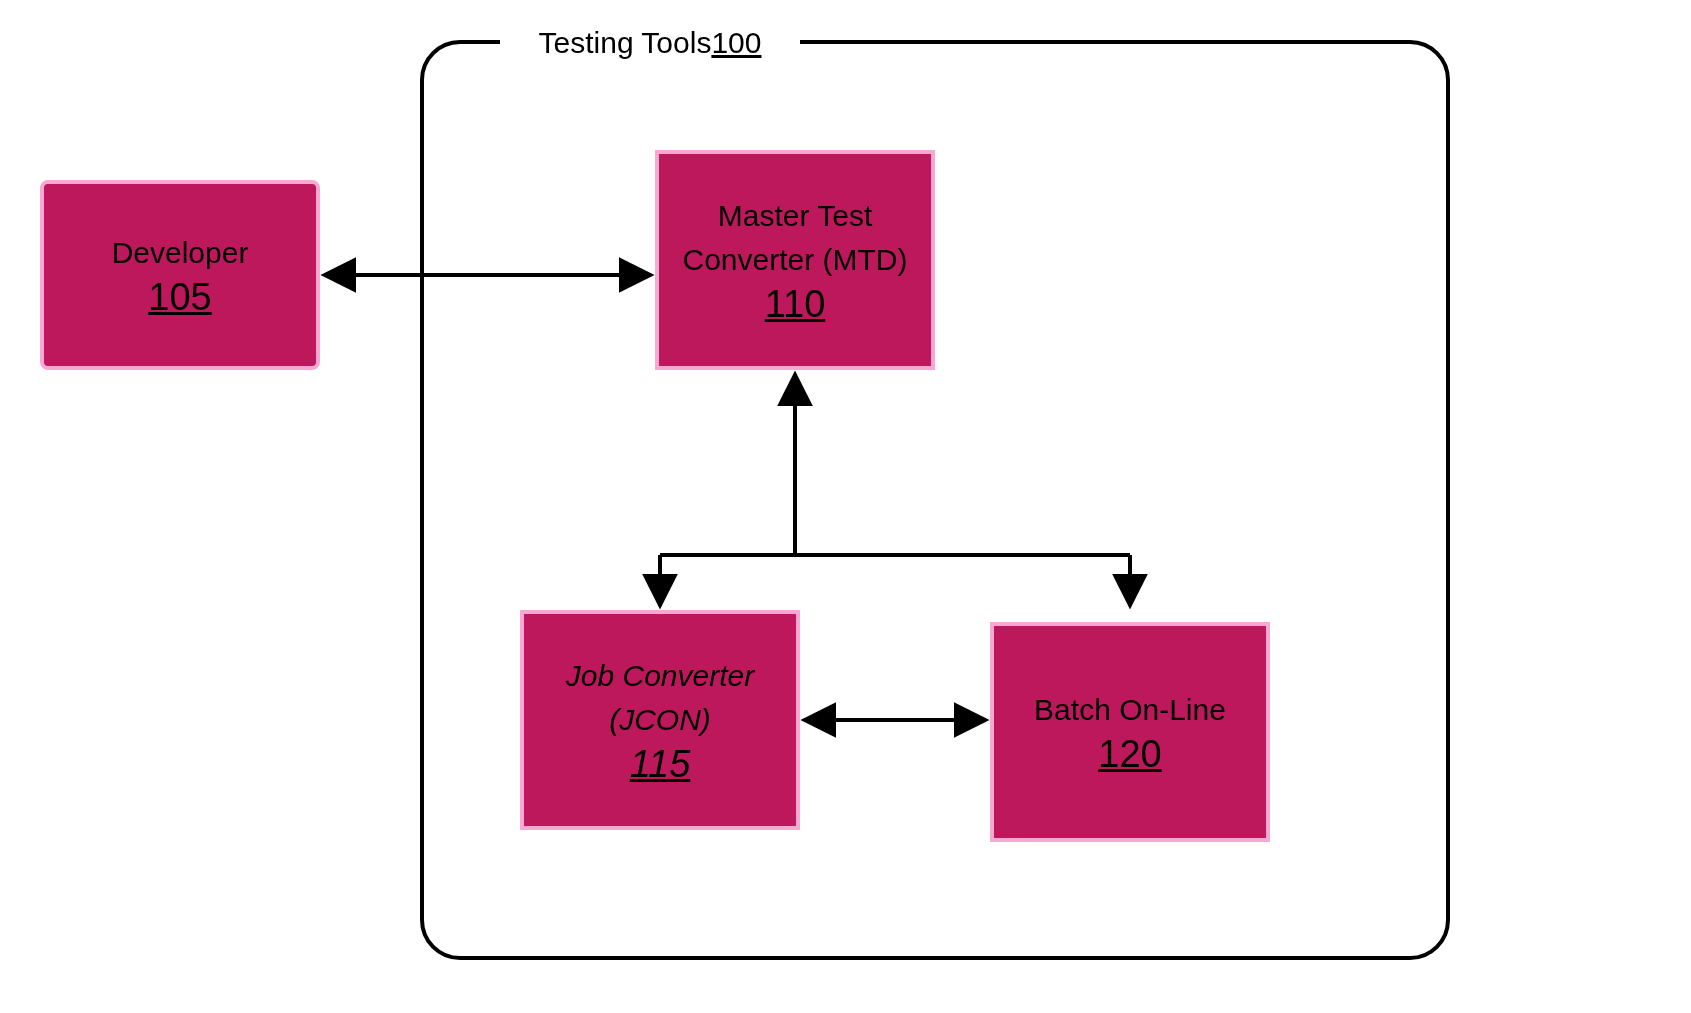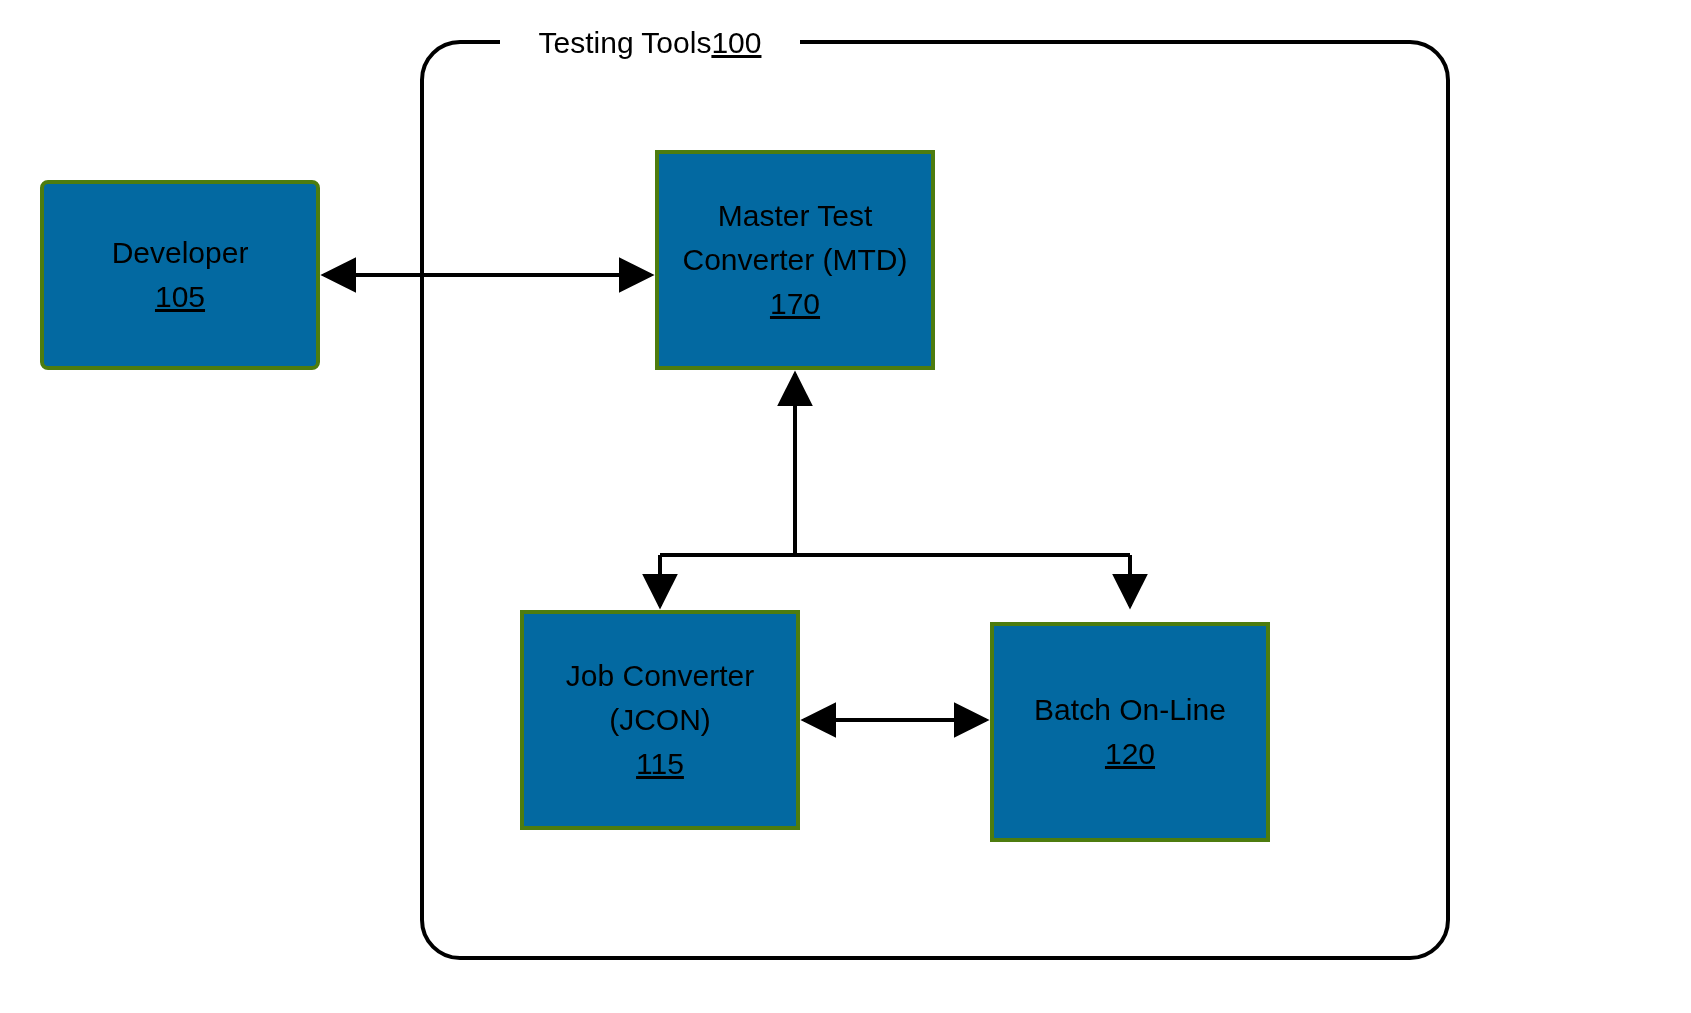--- a/index.html
+++ b/index.html
@@ -9,35 +9,35 @@
     font-family: Arial, Helvetica, sans-serif;
     color: #000;
   }
   .canvas {
     position: relative;
     width: 1691px;
     height: 1013px;
   }
   .box {
     position: absolute;
-    border: 4px solid #4d7c0f;
-    background: #0369a1;
+    border: 4px solid #f9a8d4;
+    background: #be185d;
     display: flex;
     flex-direction: column;
     align-items: center;
     justify-content: center;
     text-align: left;
     box-sizing: border-box;
   }
   .box .line {
     font-size: 30px;
     line-height: 44px;
   }
   .box .ref {
-    font-size: 30px;
+    font-size: 38px;
     text-decoration: underline;
     line-height: 44px;
   }
   .testing-frame {
     position: absolute;
     border: 4px solid #000;
     border-radius: 40px;
     box-sizing: border-box;
   }
   .legend-cut {
@@ -76,24 +76,24 @@
   </div>
 
   <div class="box" style="left:40px; top:180px; width:280px; height:190px;border-radius:8px;">
     <div class="line">Developer</div>
     <div class="ref">105</div>
   </div>
 
   <div class="box" style="left:655px; top:150px; width:280px; height:220px;">
     <div class="line">Master Test</div>
     <div class="line">Converter (MTD)</div>
-    <div class="ref">170</div>
+    <div class="ref">110</div>
   </div>
 
-  <div class="box" style="left:520px; top:610px; width:280px; height:220px;">
+  <div class="box" style="left:520px; top:610px; width:280px; height:220px;font-style:italic;">
     <div class="line">Job Converter</div>
     <div class="line">(JCON)</div>
     <div class="ref">115</div>
   </div>
 
   <div class="box" style="left:990px; top:610px; width:280px; height:220px;margin-top:12px;">
     <div class="line">Batch On-Line</div>
     <div class="ref">120</div>
   </div>
 

